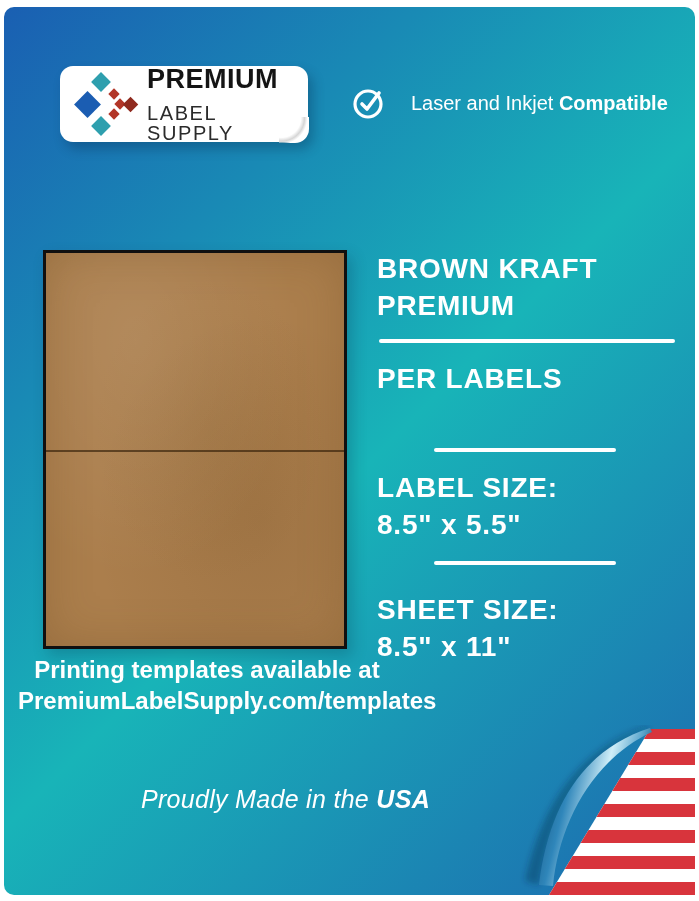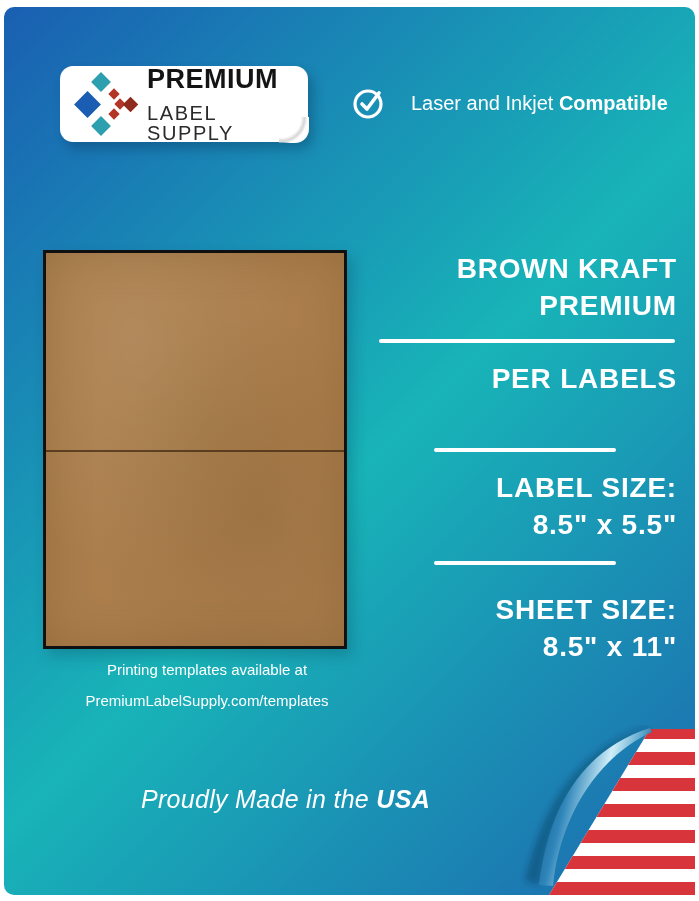--- a/index.html
+++ b/index.html
@@ -55,31 +55,31 @@
     box-shadow:inset 0 0 45px rgba(95,65,22,.25), 5px 7px 14px rgba(0,30,60,.22);
   }
   .sheet-divider {
     position:absolute; left:0; right:0; top:50%; height:2px;
     background:rgba(45,26,5,.62);
   }
   .sheet-half { position:absolute; left:0; right:0; height:50%; }
   .sheet-half.top { top:0; } .sheet-half.bottom { bottom:0; }
 
   
-  .col { position:absolute; left:377px; width:300px; text-align:right; color:#ffffff; }
+  .col { position:absolute; left:377px; width:300px; text-align:left; color:#ffffff; }
   .h-big { font-size:28px; font-weight:800; letter-spacing:.8px; line-height:37px; }
   .rule { position:absolute; height:4px; background:#ffffff; border-radius:2px; }
   .rule.r1 { left:379px; top:339px; width:296px; }
   .rule.r2 { left:434px; top:448px; width:182px; }
   .rule.r3 { left:434px; top:561px; width:182px; }
 
   
   .templates {
     position:absolute; left:18px; top:654px; width:378px; text-align:center;
-    color:#ffffff; font-size:15px; font-weight:400; line-height:31px;
+    color:#ffffff; font-size:24px; font-weight:700; line-height:31px;
   }
 
   
   .made {
     position:absolute; left:0; top:785px; width:571px; text-align:center;
     color:#ffffff; font-size:25px; font-style:italic; letter-spacing:.3px;
   }
   .made .bold { font-weight:800; }
 
   

